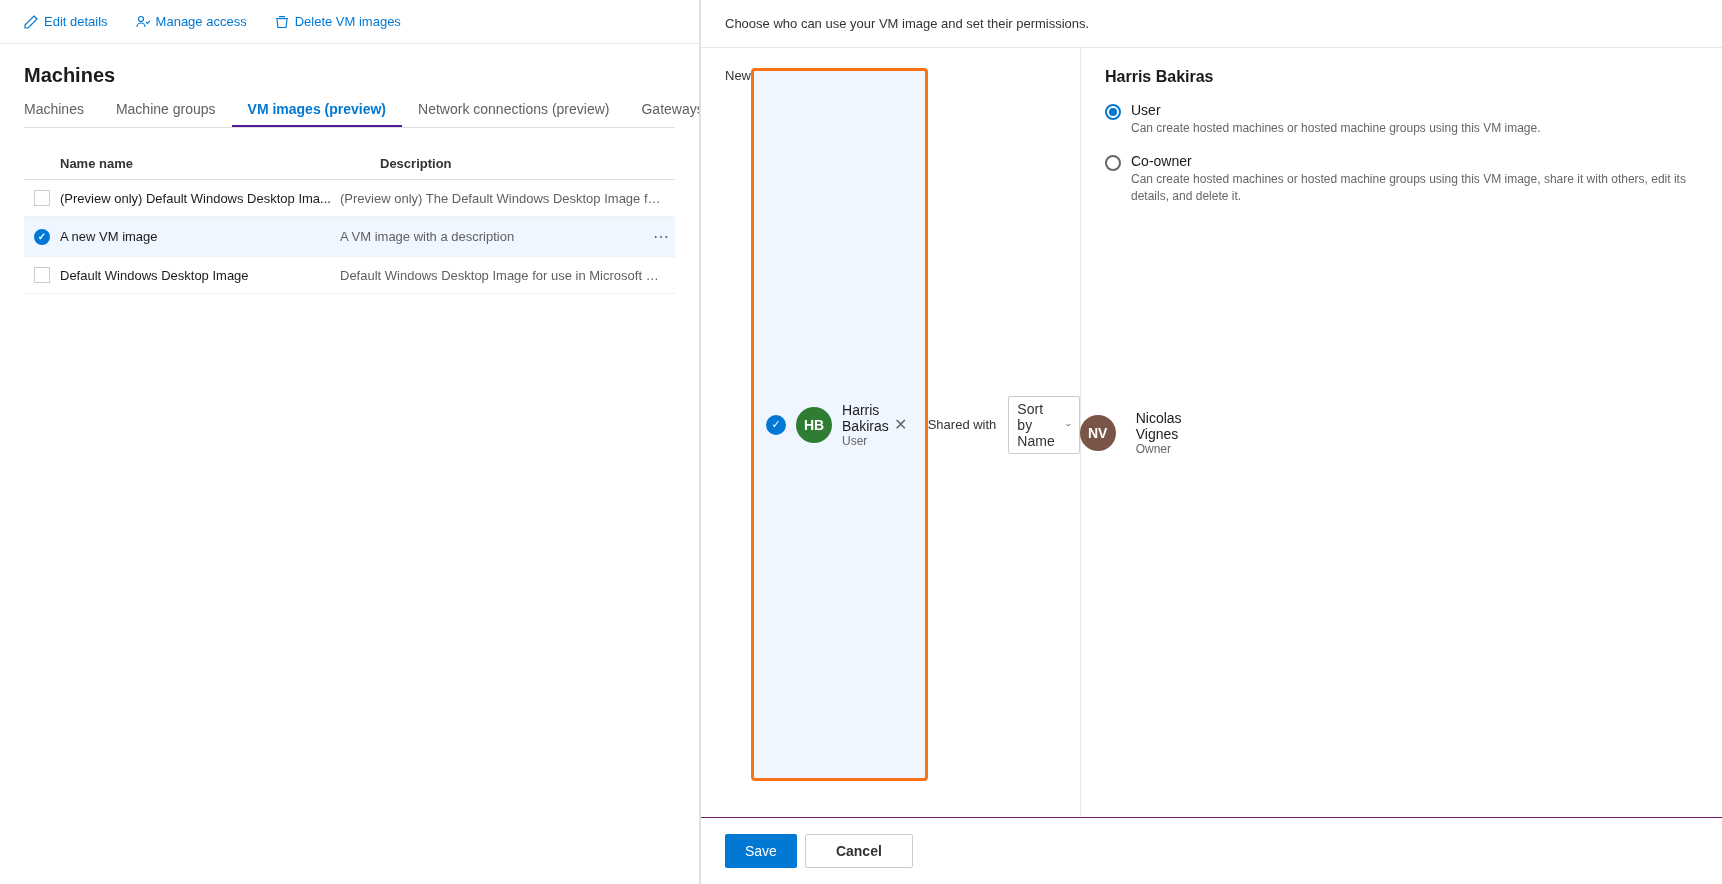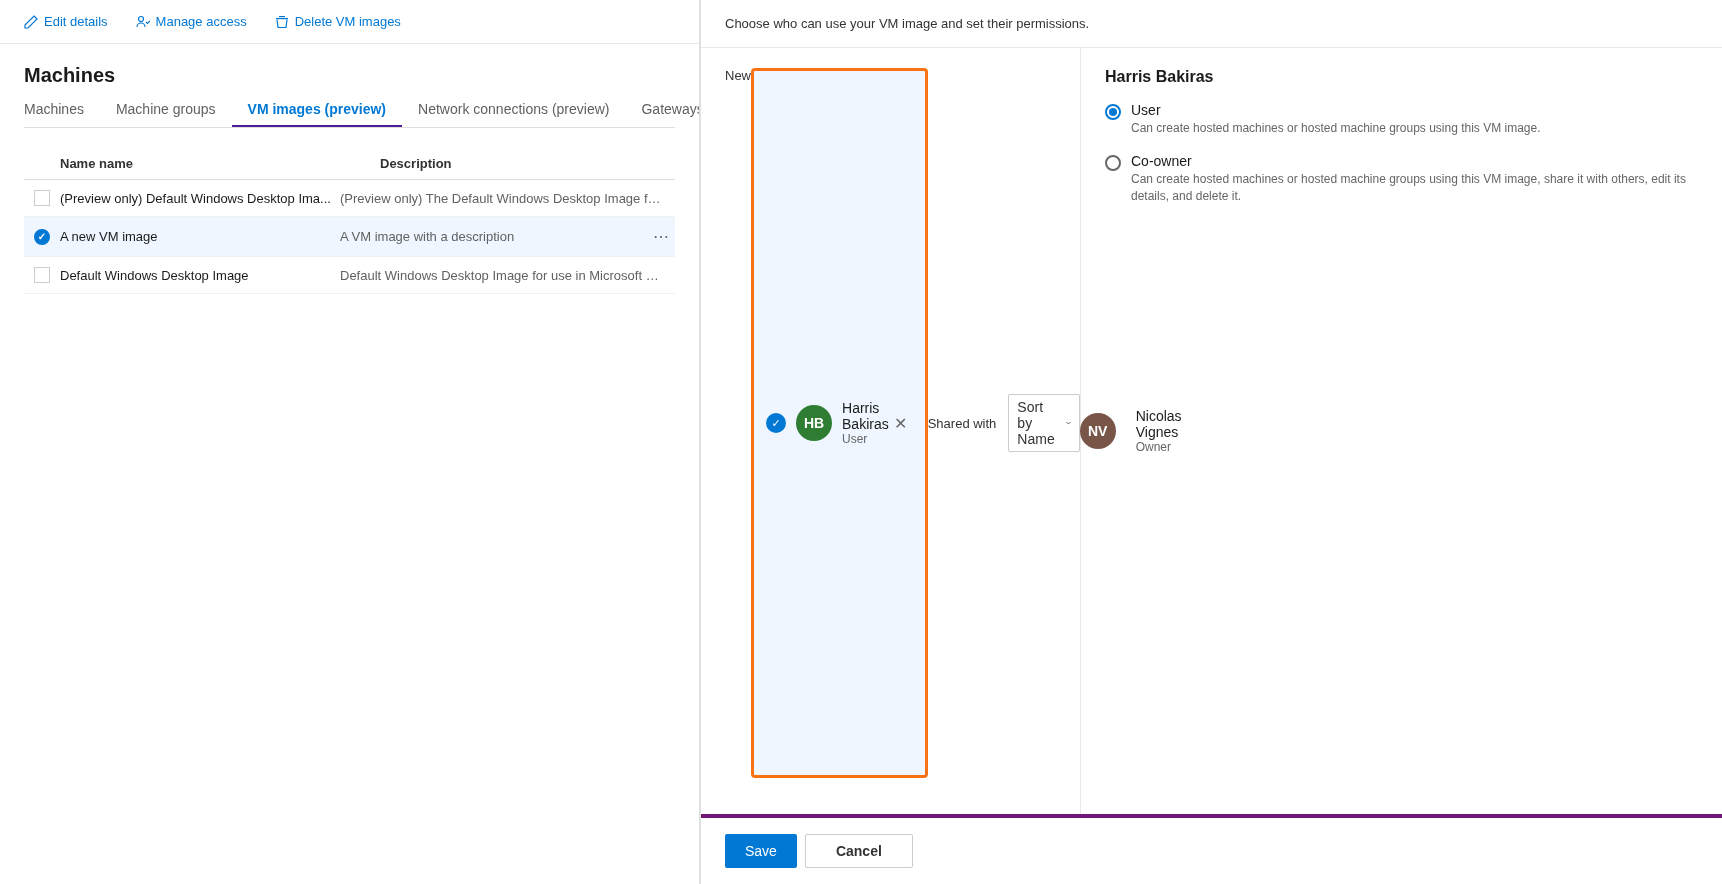--- a/index.html
+++ b/index.html
@@ -349,21 +349,21 @@
     .radio-input.unchecked {
       border: 2px solid #666;
     }
 
     .radio-label { font-size: 14px; font-weight: 500; color: #1b1b1b; }
     .radio-desc { font-size: 12px; color: #666; margin-top: 2px; line-height: 1.4; }
 
     
     .right-panel-footer {
       padding: 16px 24px;
-      border-top: 4px solid #701a75;
+      border-top: 1px solid #701a75;
       display: flex;
       gap: 8px;
     }
 
     .btn-primary {
       background: #0078d4;
       color: white;
       border: none;
       padding: 8px 20px;
       font-size: 14px;

